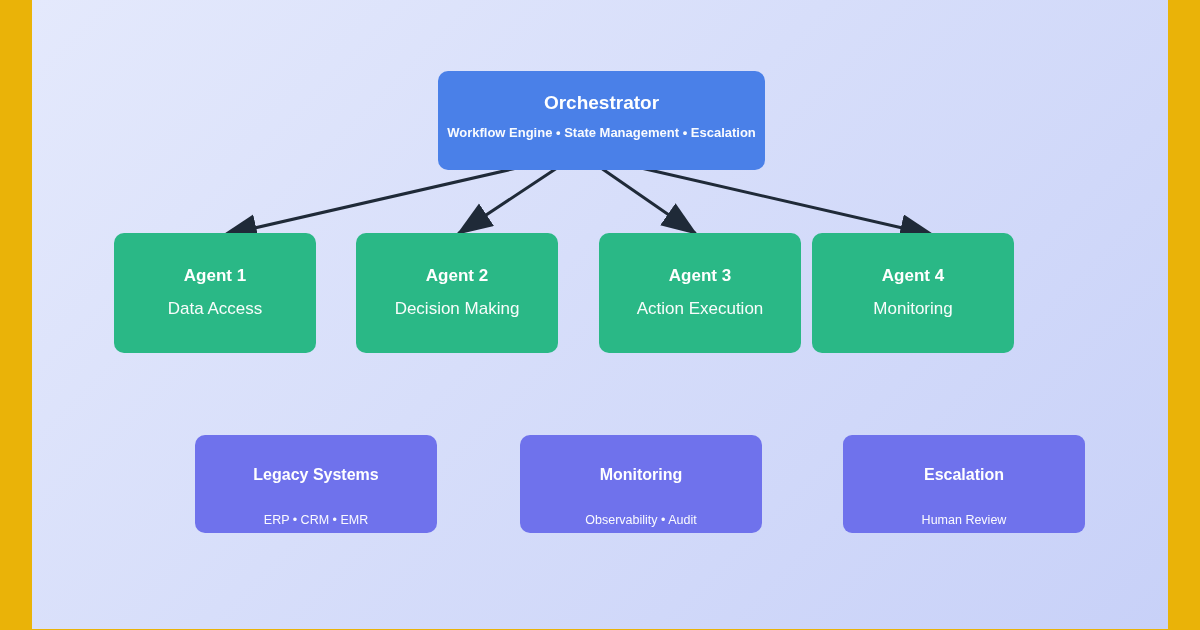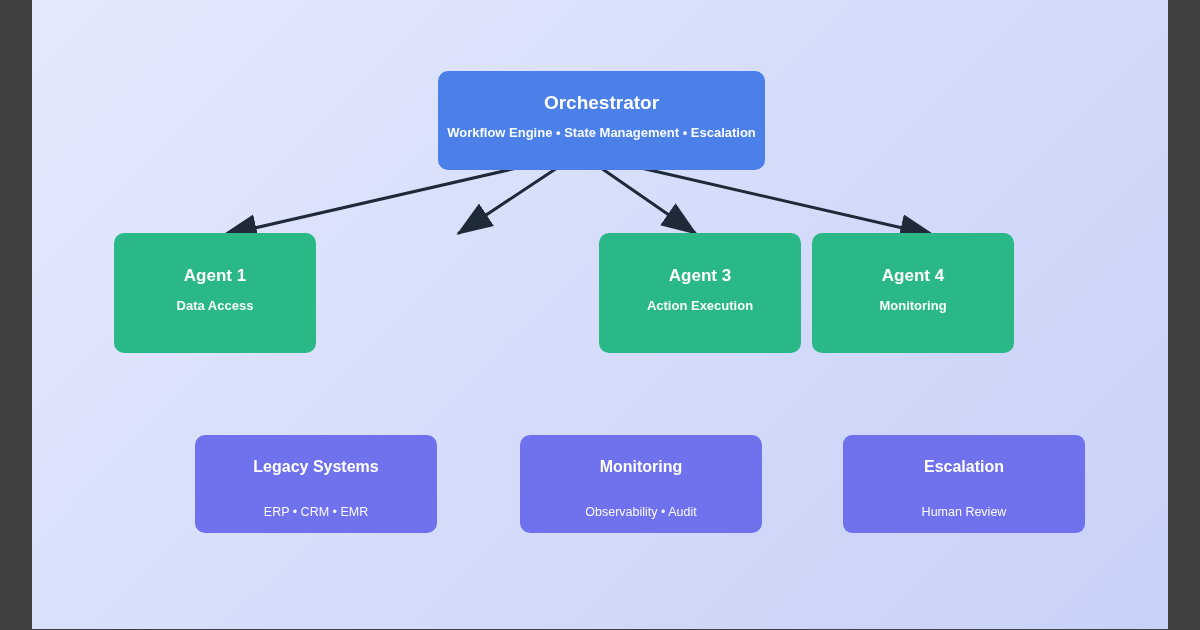--- a/index.html
+++ b/index.html
@@ -5,21 +5,21 @@
   html, body {
     margin: 0;
     padding: 0;
     background: #ffffff;
     font-family: "Liberation Sans", sans-serif;
   }
   .canvas {
     position: relative;
     width: 1200px;
     height: 630px;
-    background: #404040;
+    background: #eab308;
     overflow: hidden;
   }
   .panel {
     position: absolute;
     left: 32px;
     top: 0;
     width: 1136px;
     height: 629px;
     background: linear-gradient(135deg, #e4e9fc 0%, #d7defa 45%, #c8d1f8 100%);
   }
@@ -47,31 +47,31 @@
   .orchestrator .title { font-size: 19px; }
   .orchestrator .subtitle { font-size: 13px; margin-top: 11px; font-weight: bold; }
 
   .agent {
     top: 233px;
     width: 202px; height: 120px;
     background: #2ab886;
     padding-top: 33px;
   }
   .agent .title { font-size: 17px; }
-  .agent .subtitle { font-size: 13px; margin-top: 13px; font-weight: bold; }
+  .agent .subtitle { font-size: 17px; margin-top: 13px; }
   .agent-0 { left: 114px; }
   .agent-1 { left: 356px; }
   .agent-2 { left: 599px; }
   .agent-3 { left: 812px; }
 
   .system {
     top: 435px;
     width: 242px; height: 98px;
     background: #6f72ec;
-    padding-top: 22px;
+    padding-top: 30px;
   }
   .system .title { font-size: 16px; }
   .system .subtitle { font-size: 12.5px; margin-top: 29px; }
   .system-0 { left: 195px; }
   .system-1 { left: 520px; }
   .system-2 { left: 843px; border-radius: 9px; }
 
   svg.arrows {
     position: absolute;
     left: 0; top: 0;
@@ -105,20 +105,24 @@
 
   <div class="node orchestrator">
     <div class="title">Orchestrator</div>
     <div class="subtitle">Workflow Engine • State Management • Escalation</div>
   </div>
 
   <div class="node agent agent-0">
     <div class="title">Agent 1</div>
     <div class="subtitle">Data Access</div>
   </div>
+  <div class="node agent agent-1">
+    <div class="title">Agent 2</div>
+    <div class="subtitle">Decision Making</div>
+  </div>
   <div class="node agent agent-2">
     <div class="title">Agent 3</div>
     <div class="subtitle">Action Execution</div>
   </div>
   <div class="node agent agent-3">
     <div class="title">Agent 4</div>
     <div class="subtitle">Monitoring</div>
   </div>
 
   <div class="node system system-0">

